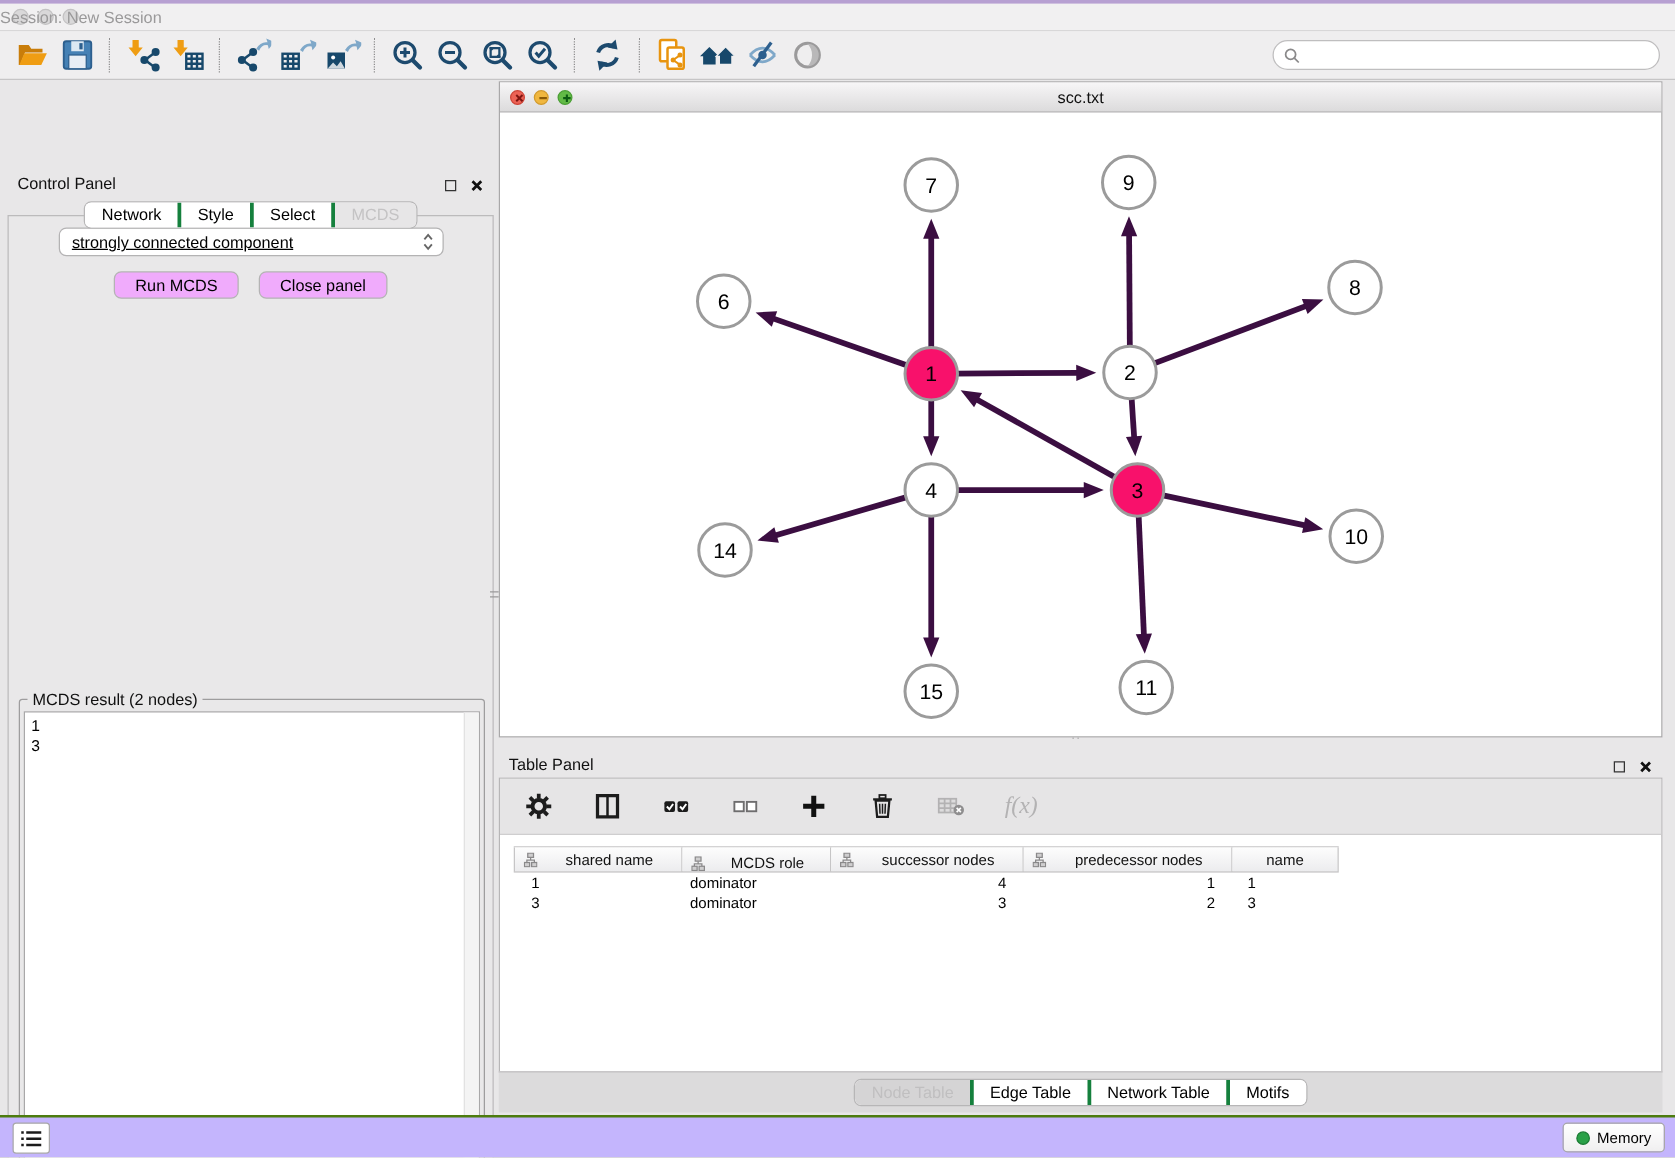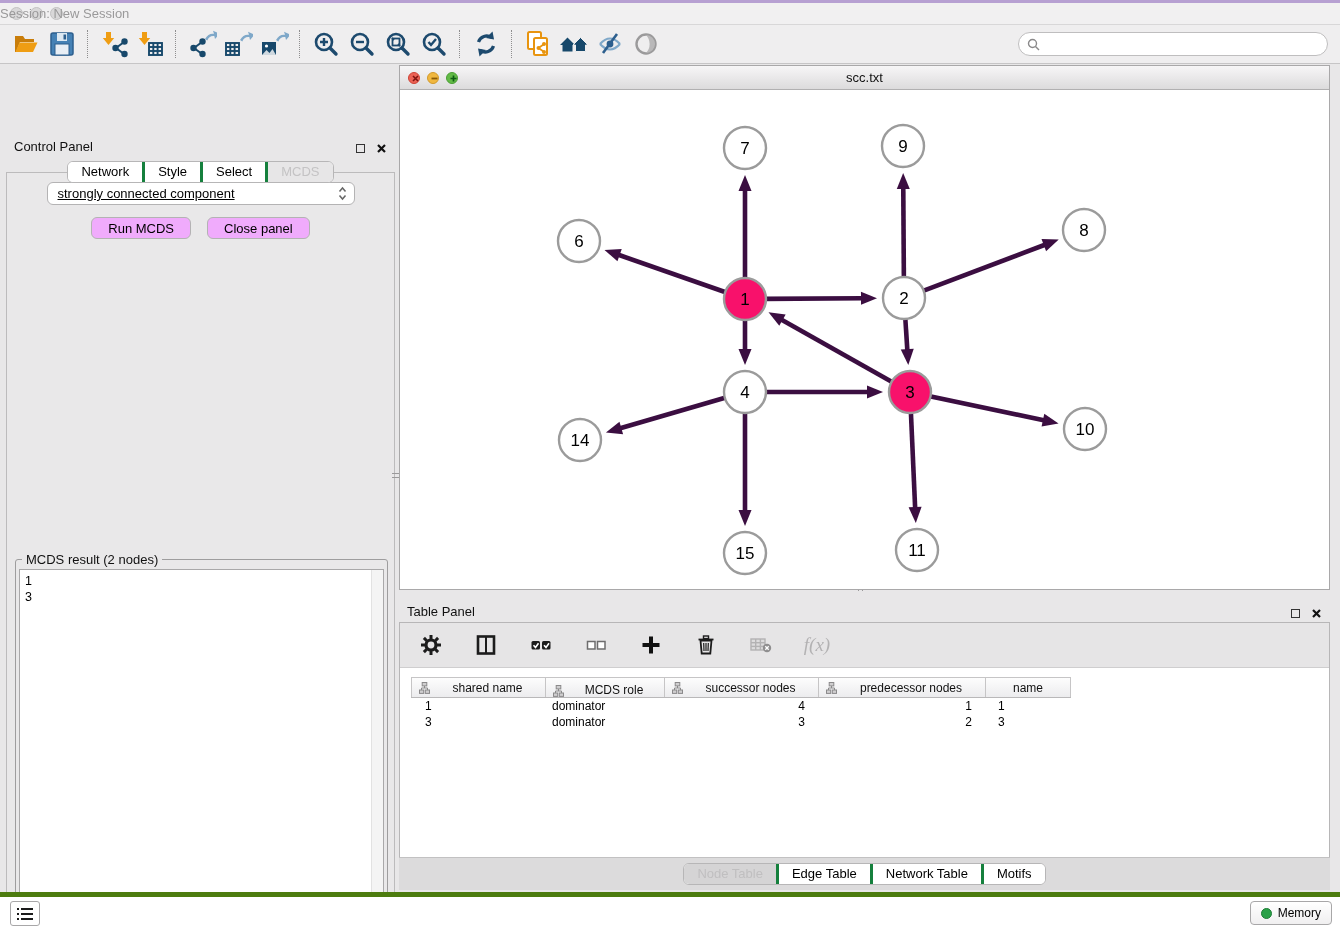--- a/index.html
+++ b/index.html
@@ -78,21 +78,21 @@
   .trow{display:flex;margin-left:11px;height:16px;align-items:center;font-size:12px;color:#000;width:660px;}
   .td{box-sizing:border-box;}
   .w0{width:135px;} .w1{width:119px;align-items:flex-end;} .w2{width:154px;} .w3{width:167px;} .w4{width:85px;}
   .td.w0{padding-left:14px;} .td.w1{padding-left:6px;}
   .td.w2{text-align:right;padding-right:14px;} .td.w3{text-align:right;padding-right:14px;}
   .td.w4{padding-left:12px;}
   .tp-tabstrip{position:absolute;left:0;right:0;bottom:0;height:32px;background:#dcdbdc;border-top:1px solid #c2c1c2;
                display:flex;justify-content:center;align-items:center;}
   .tp-tabstrip .seg .tab.active{background:#d5d4d5;color:#c0bfc0;}
   
-  #status-bar{position:absolute;left:0;top:892px;width:100%;height:34px;background:#ffffff;border-top:5px solid #4d7c0f;box-sizing:border-box;}
+  #status-bar{position:absolute;left:0;top:892px;width:100%;height:34px;background:#c4b5fd;border-top:2px solid #4d7c0f;box-sizing:border-box;}
   .sb-left-btn{position:absolute;left:10px;top:4px;width:30px;height:25px;background:#fff;border:1px solid #a8a7a8;
                border-radius:3px;display:flex;align-items:center;justify-content:center;box-sizing:border-box;}
   .memory-btn{position:absolute;right:8px;top:4px;height:24px;background:linear-gradient(#ffffff,#f0eff0);
               border:1px solid #a8a7a8;border-radius:4px;display:flex;align-items:center;gap:6px;padding:0 10px;box-sizing:border-box;}
   .mem-dot{width:11px;height:11px;border-radius:50%;background:#2aa148;border:1px solid #1d7d36;box-sizing:border-box;}
   .memory-btn span{font-size:12px;color:#000;}
 </style>
 </head>
 <body>
 

